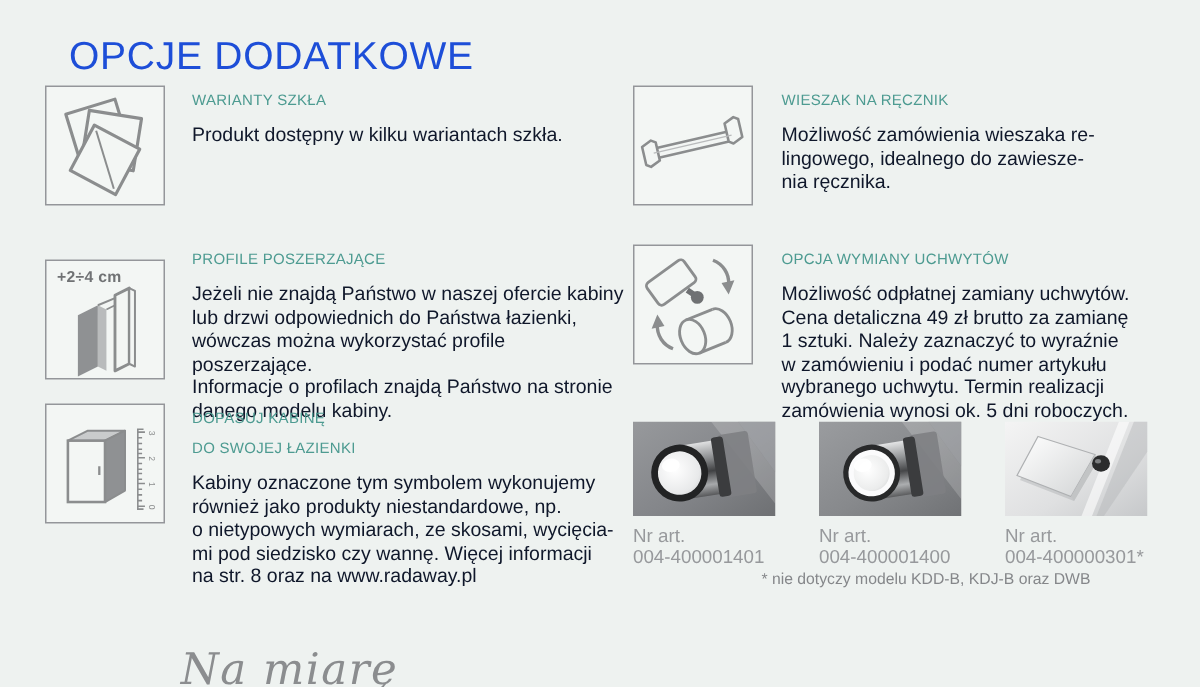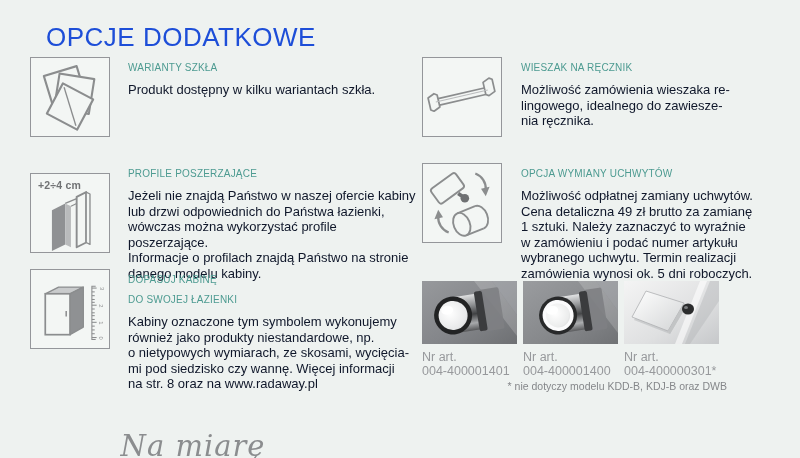--- a/index.html
+++ b/index.html
@@ -33,21 +33,21 @@
     margin:0 0 4px 0;
     font-size:10px;font-weight:400;line-height:20px;
     color:#4d9b91;letter-spacing:.2px;white-space:pre-line;
   }
   .body{
     margin:0;
     font-size:13px;line-height:15.5px;color:#0f172a;
     white-space:pre-line;
   }
 
-  .products{position:absolute;left:422px;top:281px;display:flex;gap:6px;}
+  .products{position:absolute;left:422px;top:281px;display:flex;gap:29px;}
   .product{width:95px;}
   .product .photo{width:95px;height:63px;display:block;}
   .product .artlabel{
     margin-top:6px;font-size:12.5px;line-height:14px;color:#97999c;white-space:nowrap;
   }
   .product .artno{
     font-size:12.5px;line-height:14px;color:#97999c;white-space:nowrap;
   }
 
   .footnote{

